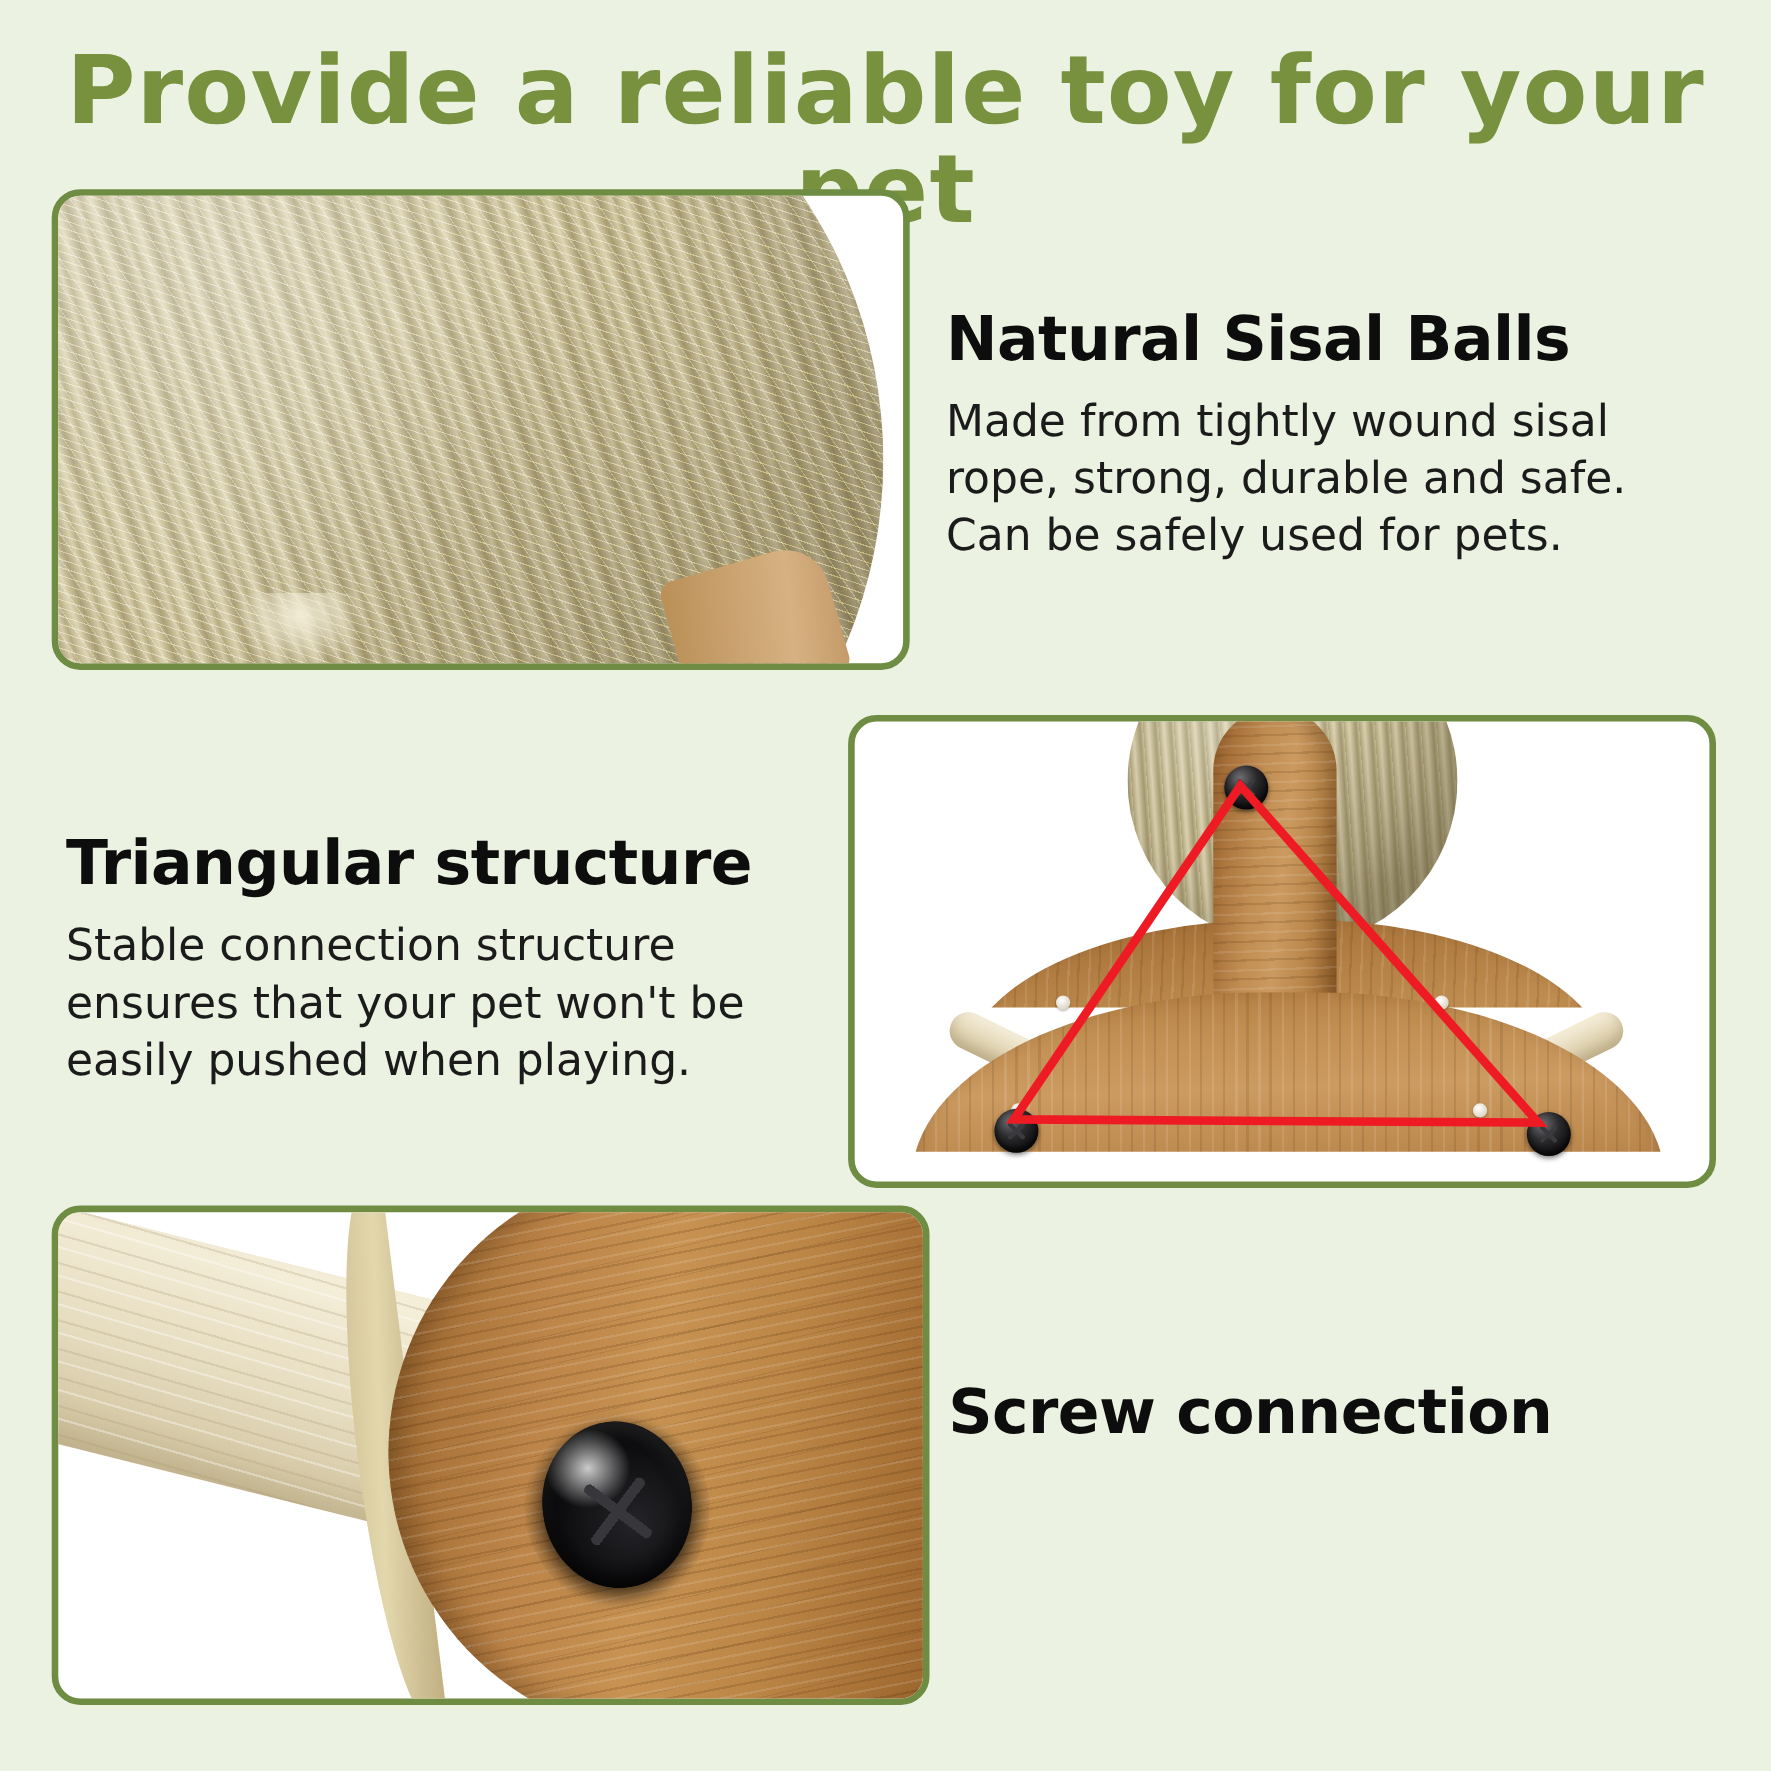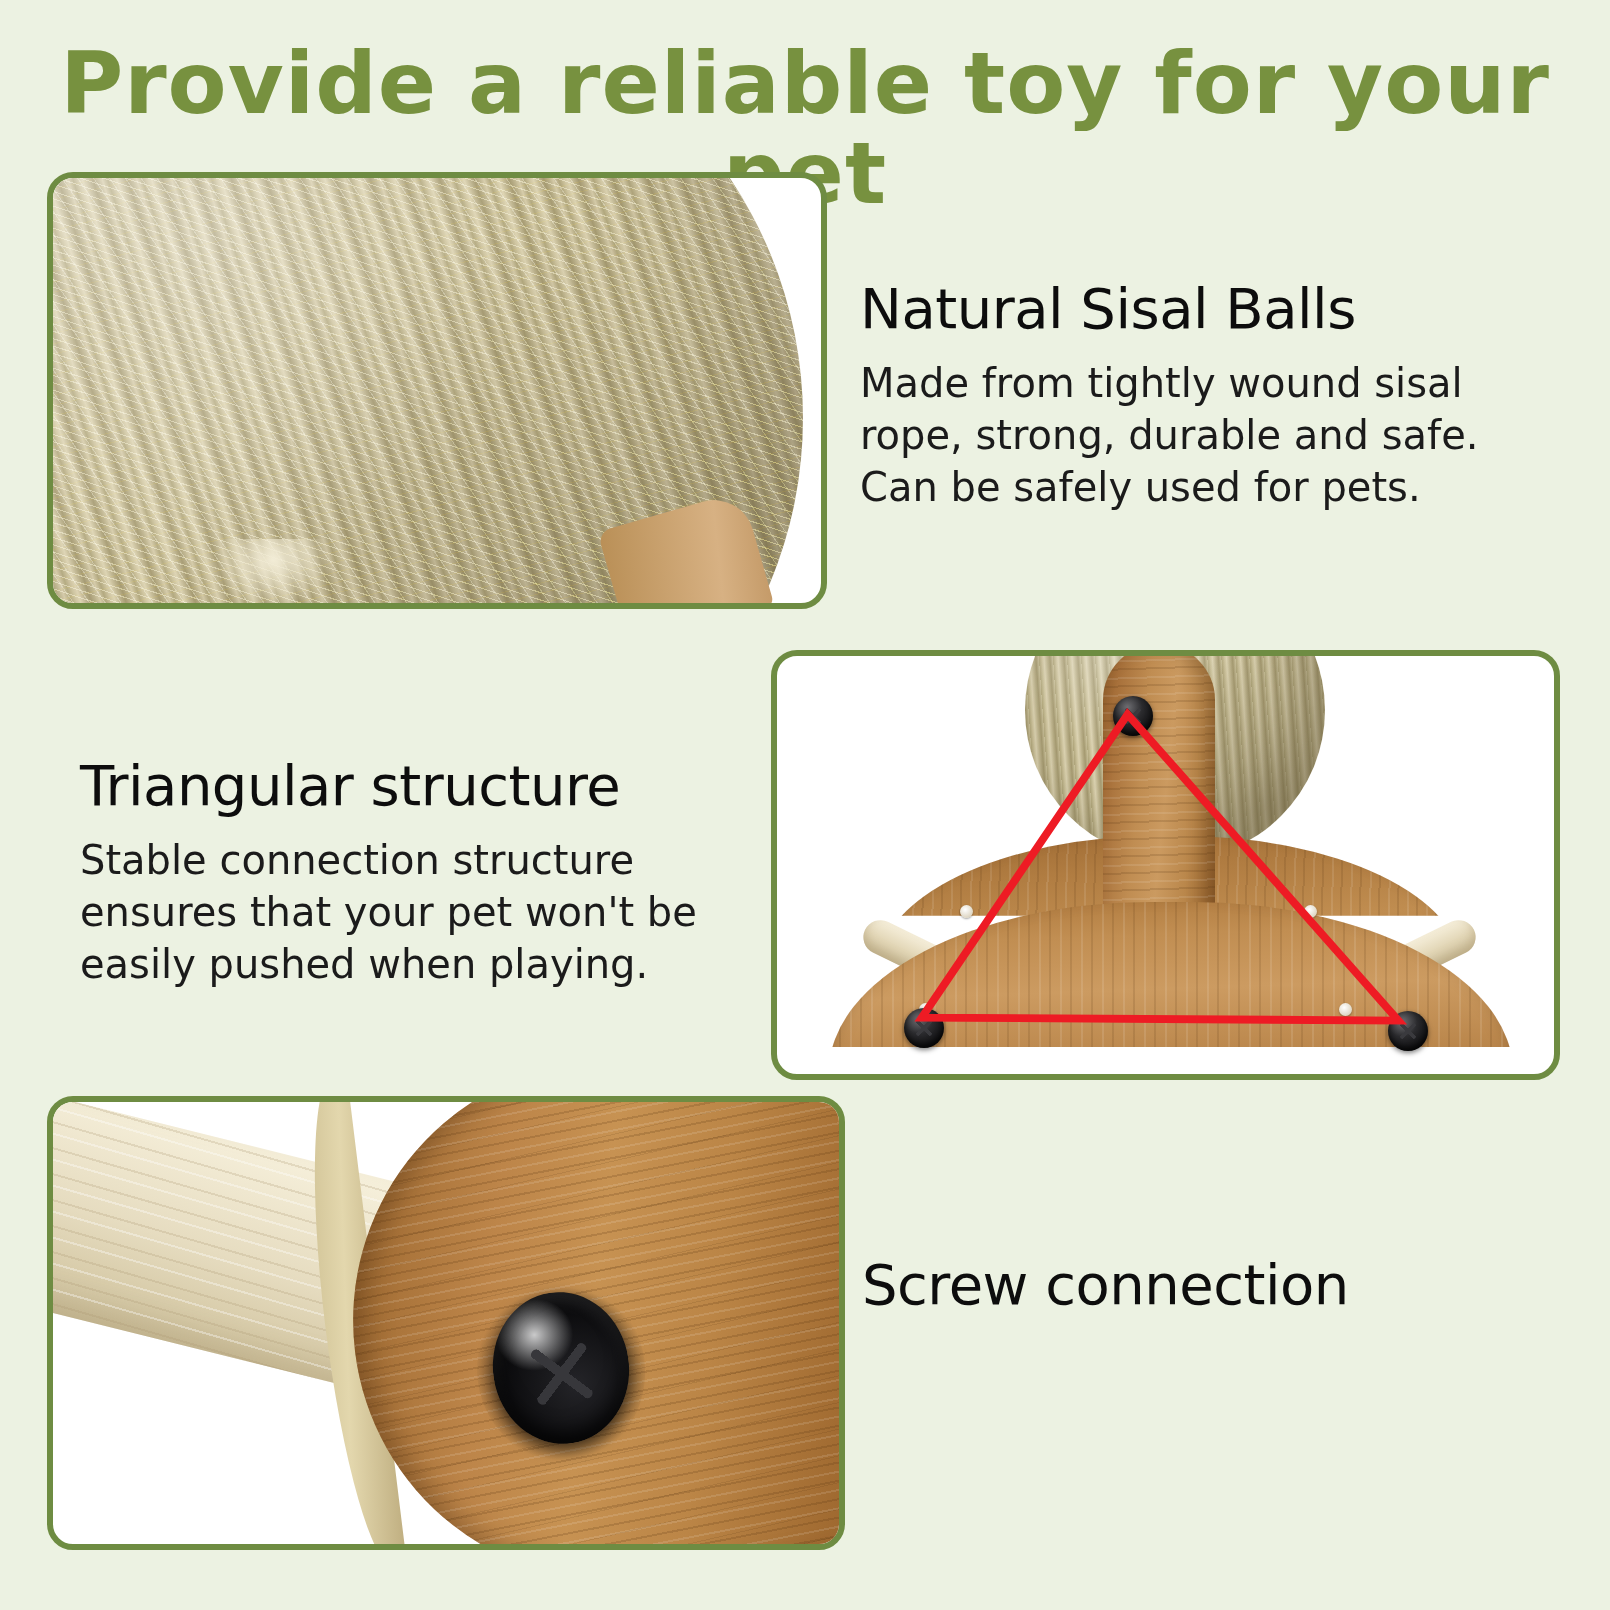--- a/index.html
+++ b/index.html
@@ -37,21 +37,21 @@
     background: #ffffff;
     border: 6px solid #6e8c42;
     border-radius: 26px;
     overflow: hidden;
   }
 
   
   .textblock { position: absolute; }
   .tb-heading {
     font-family: "DejaVu Sans", sans-serif;
-    font-weight: normal;
+    font-weight: bold;
     font-size: 56px;
     color: #0d0d0d;
     letter-spacing: -0.5px;
     line-height: 1.12;
     white-space: nowrap;
   }
   .tb-body {
     font-family: "DejaVu Sans", sans-serif;
     font-size: 40px;
     color: #1b1b1b;
@@ -353,21 +353,21 @@
     top: 176px;
     width: 168px;
     height: 184px;
     border-radius: 50%;
     transform: rotate(-8deg);
     background: radial-gradient(circle at 50% 52%, rgba(0,0,0,.55) 40%, rgba(0,0,0,0) 68%);
   }
 
   
   #text-sisal    { left: 860px; top: 278px; width: 690px; }
-  #text-triangle { left: 80px;  top: 755px; width: 660px; }
+  #text-triangle { left: 60px;  top: 755px; width: 660px; }
   #text-screw    { left: 862px; top: 1254px; width: 640px; }
 </style>
 </head>
 <body style="background: rgb(236, 242, 226);">
 
 <h1 id="page-title" style="color: rgb(119, 145, 63);">Provide a reliable toy for your pet</h1>
 
 <div class="panel" id="panel-sisal" style="border-color: rgb(110, 140, 66);">
   <div class="ball">
     <div class="ball-fuzz"></div>

